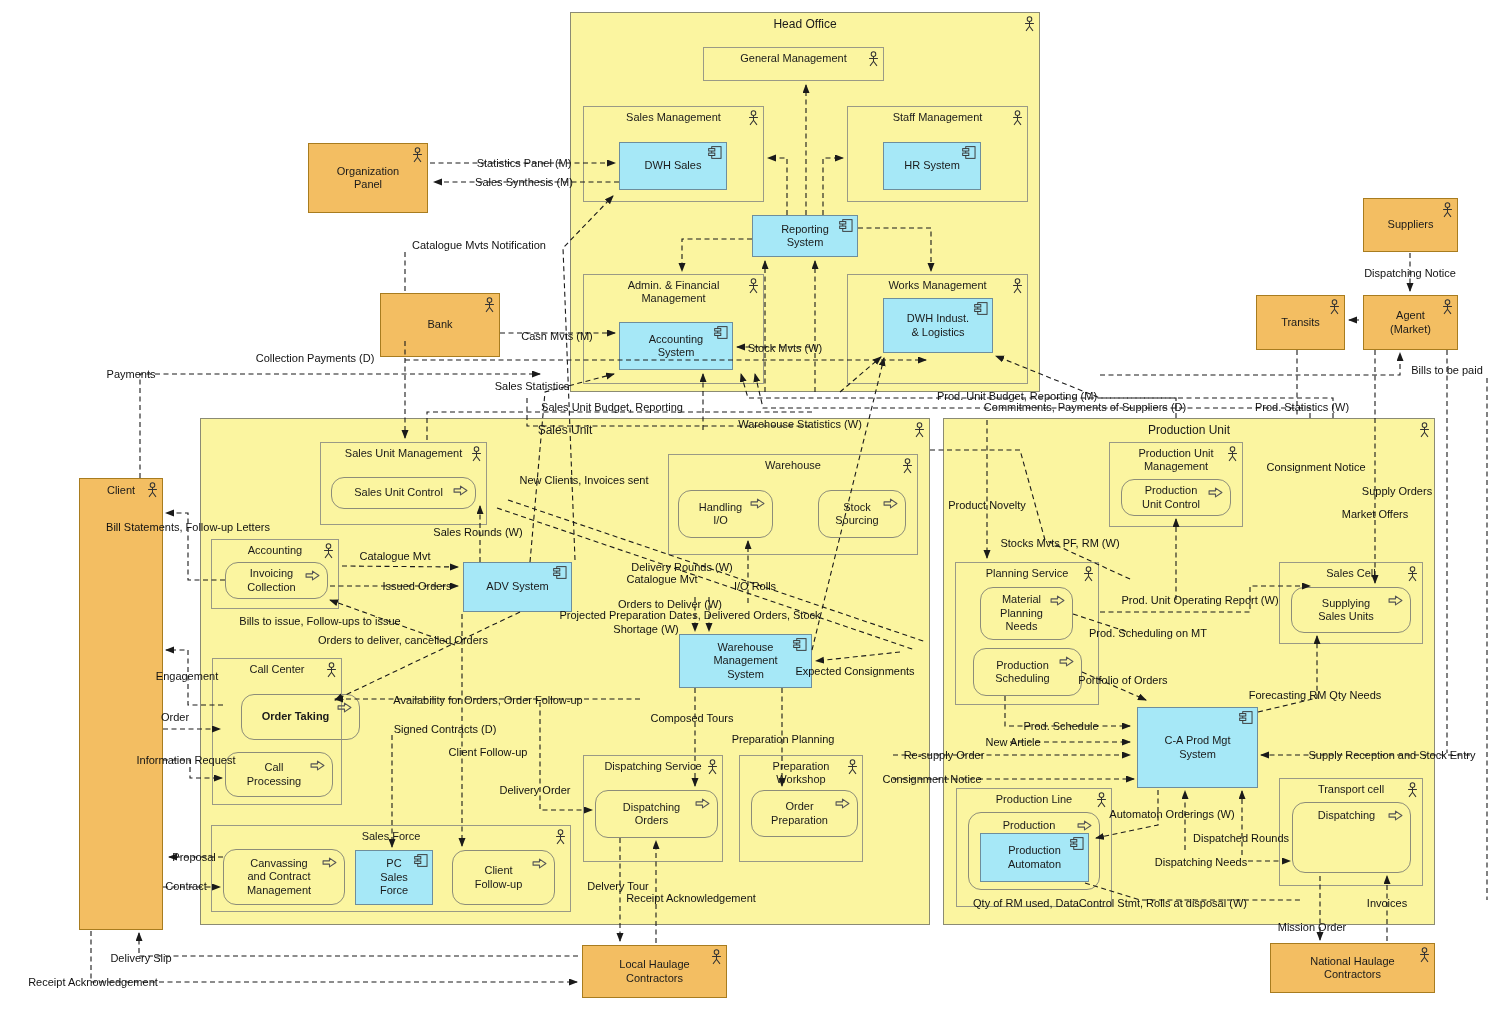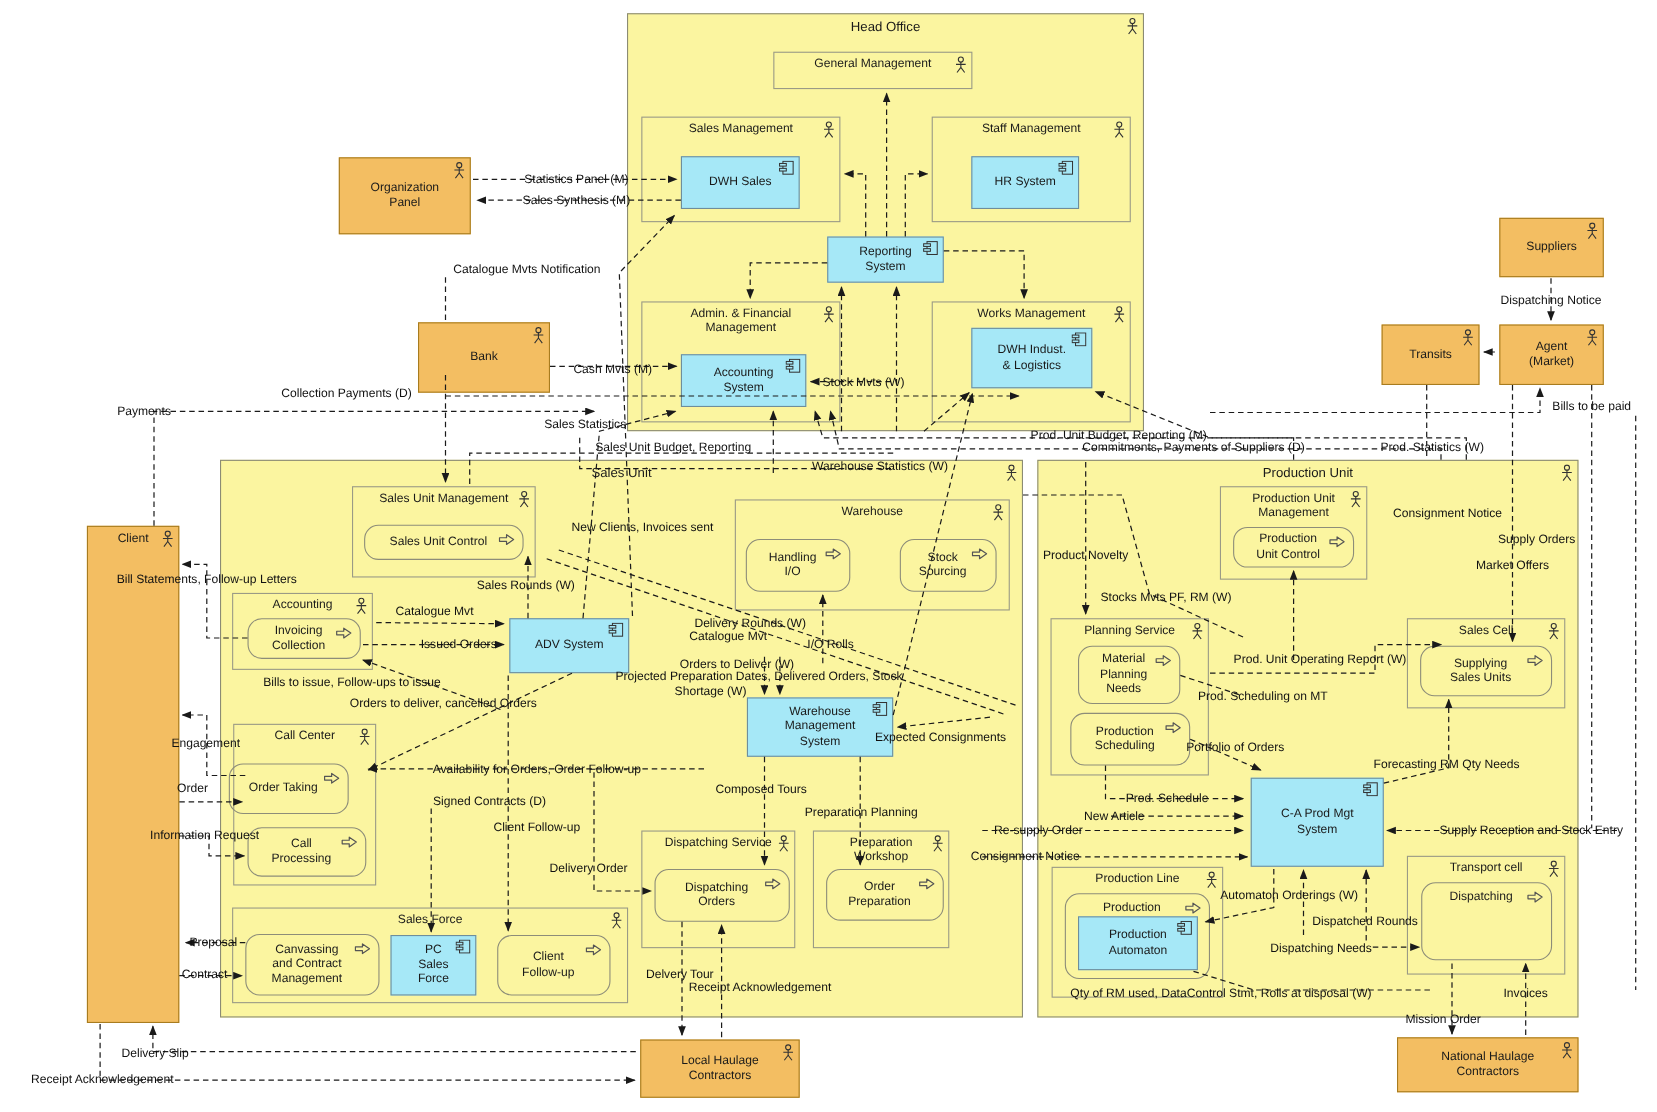--- a/index.html
+++ b/index.html
@@ -305,21 +305,21 @@
             <path d="M1 4.2h7V1.2L15 6l-7 4.8V7.8H1z" fill="none" stroke="#555" stroke-width="1.2" stroke-linejoin="round"></path>
           </svg></span>
       </div>
       <div class="node t-proc" style="left: 818px; top: 490px; width: 88px; height: 48px;">
         <span class="lbl">Stock
 Sourcing</span>
         <span class="icon"><svg viewBox="0 0 16 12" width="15" height="11">
             <path d="M1 4.2h7V1.2L15 6l-7 4.8V7.8H1z" fill="none" stroke="#555" stroke-width="1.2" stroke-linejoin="round"></path>
           </svg></span>
       </div>
-      <div class="node t-proc" style="left: 208px; top: 694px; width: 109px; height: 46px;">
+      <div class="node t-proc" style="left: 241px; top: 694px; width: 119px; height: 46px; font-weight: bold;">
         <span class="lbl">Order Taking</span>
         <span class="icon"><svg viewBox="0 0 16 12" width="15" height="11">
             <path d="M1 4.2h7V1.2L15 6l-7 4.8V7.8H1z" fill="none" stroke="#555" stroke-width="1.2" stroke-linejoin="round"></path>
           </svg></span>
       </div>
       <div class="node t-proc" style="left: 225px; top: 752px; width: 108px; height: 45px;">
         <span class="lbl">Call
 Processing</span>
         <span class="icon"><svg viewBox="0 0 16 12" width="15" height="11">
             <path d="M1 4.2h7V1.2L15 6l-7 4.8V7.8H1z" fill="none" stroke="#555" stroke-width="1.2" stroke-linejoin="round"></path>

